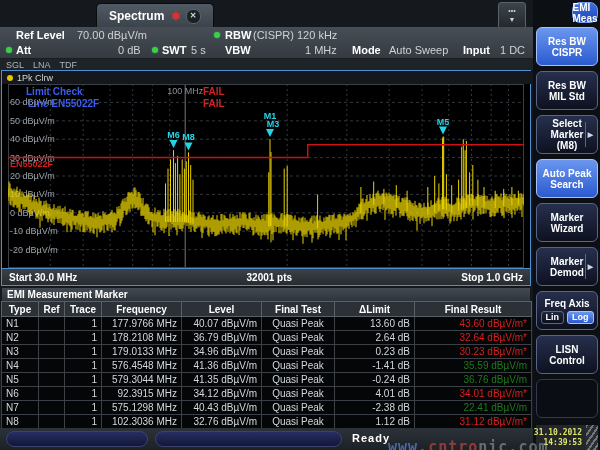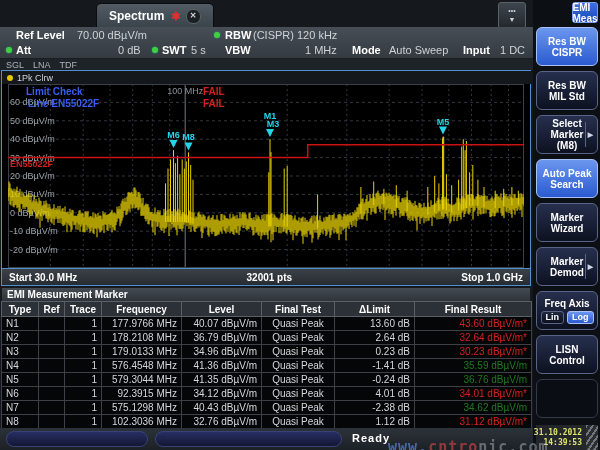--- a/index.html
+++ b/index.html
@@ -44,21 +44,21 @@
   td{border:1px solid #3c4147;height:13px;padding:0 4px;color:#d4d8db;white-space:nowrap;overflow:hidden;}
   .c-l{text-align:left;} .c-c{text-align:center;} .c-r{text-align:right;}
   .fail{color:#d42020;} .pass{color:#1e7a1e;}
   
   .statusbar{position:absolute;left:0;top:428px;width:533px;height:22px;background:linear-gradient(#2c3志239,#1c2126);background:linear-gradient(#2c3239,#1c2126);}
   .pill{position:absolute;top:3px;height:14px;border-radius:8px;background:linear-gradient(#272e62,#131735);border:1px solid #3a4275;}
   .ready{position:absolute;left:352px;top:4px;color:#fff;font-weight:bold;font-size:11px;letter-spacing:1px;}
   
   .sidebar{position:absolute;left:533px;top:0;width:67px;height:450px;background:#0c0f13;
            display:flex;flex-direction:column;padding:2px 2px 0 3px;box-sizing:border-box;}
-  .sb-title{height:19px;flex:none;background:linear-gradient(#3d6fe0,#1c46b4);border:1px solid #7a9cec;border-radius:3px;
+  .sb-title{height:19px;flex:none;background:linear-gradient(#3d6fe0,#1c46b4);border:1px solid #7a9cec;border-radius:8px;
             color:#fff;font-weight:bold;font-size:10px;display:flex;align-items:center;justify-content:center;margin-bottom:4px;margin-left:36px;}
   .sb-btn{height:37px;flex:none;margin-bottom:5px;border-radius:6px;border:1px solid #5a6488;
           background:linear-gradient(#262f4d,#0d1120);color:#fff;font-weight:bold;font-size:10px;line-height:11px;
           display:flex;flex-direction:column;align-items:center;justify-content:center;position:relative;text-align:center;}
   .sb-btn.on{background:linear-gradient(#6b97ee,#2a5ad0);border-color:#a8c0f6;}
   .sb-btn.empty{background:#0a0d14;border-color:#333a4a;}
   .sb-arrow{position:absolute;right:2px;top:6px;bottom:6px;width:9px;border-left:1px solid #5a6488;
             color:#cfd6e8;font-size:7px;display:flex;align-items:center;justify-content:center;}
   .tg{display:flex;gap:3px;margin-top:2px;}
   .tg span{padding:0 4px;border-radius:3px;border:1px solid #5a6488;font-size:9px;background:linear-gradient(#20283e,#0c101c);}
@@ -273,21 +273,21 @@
             <td class="c-r fail">34.01 dBµV/m*</td>
           </tr>
           <tr>
             <td class="c-l">N7</td>
             <td class="c-c"></td>
             <td class="c-r">1</td>
             <td class="c-r">575.1298 MHz</td>
             <td class="c-r">40.43 dBµV/m</td>
             <td class="c-c">Quasi Peak</td>
             <td class="c-r">-2.38 dB</td>
-            <td class="c-r pass">34.62 dBµV/m</td>
+            <td class="c-r pass">22.41 dBµV/m</td>
           </tr>
           <tr>
             <td class="c-l">N8</td>
             <td class="c-c"></td>
             <td class="c-r">1</td>
             <td class="c-r">102.3036 MHz</td>
             <td class="c-r">32.76 dBµV/m</td>
             <td class="c-c">Quasi Peak</td>
             <td class="c-r">1.12 dB</td>
             <td class="c-r fail">31.12 dBµV/m*</td>

